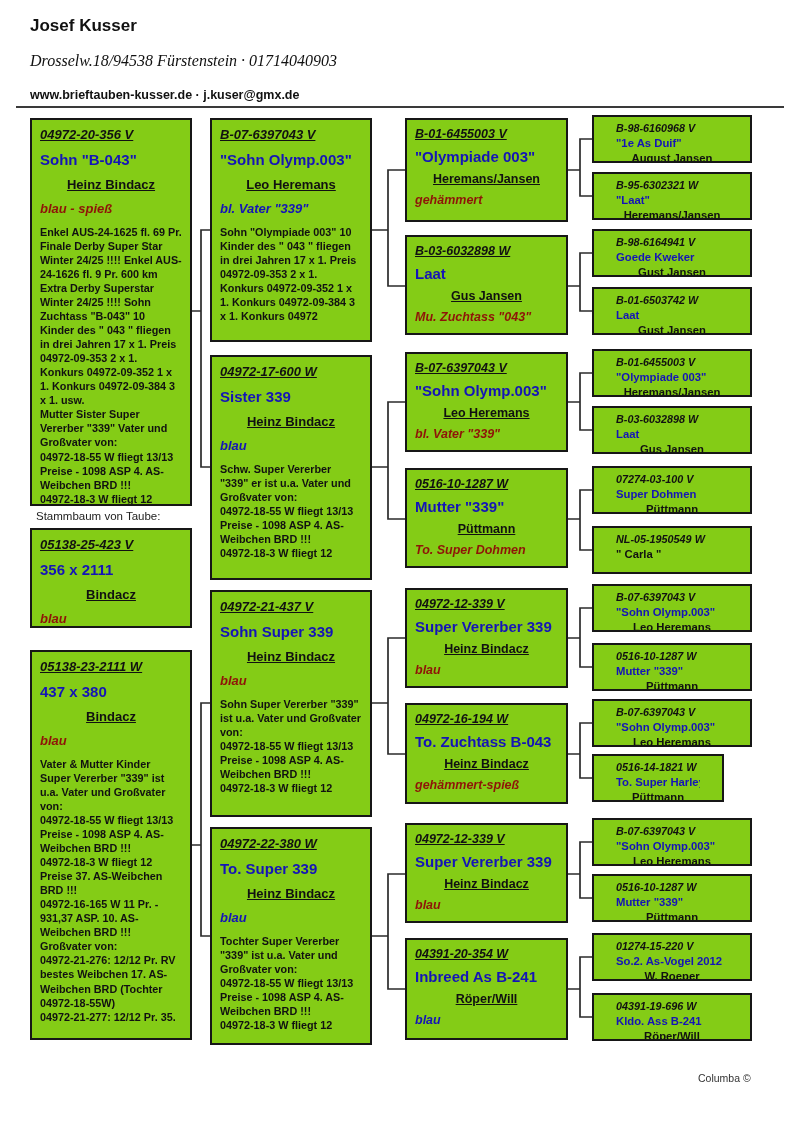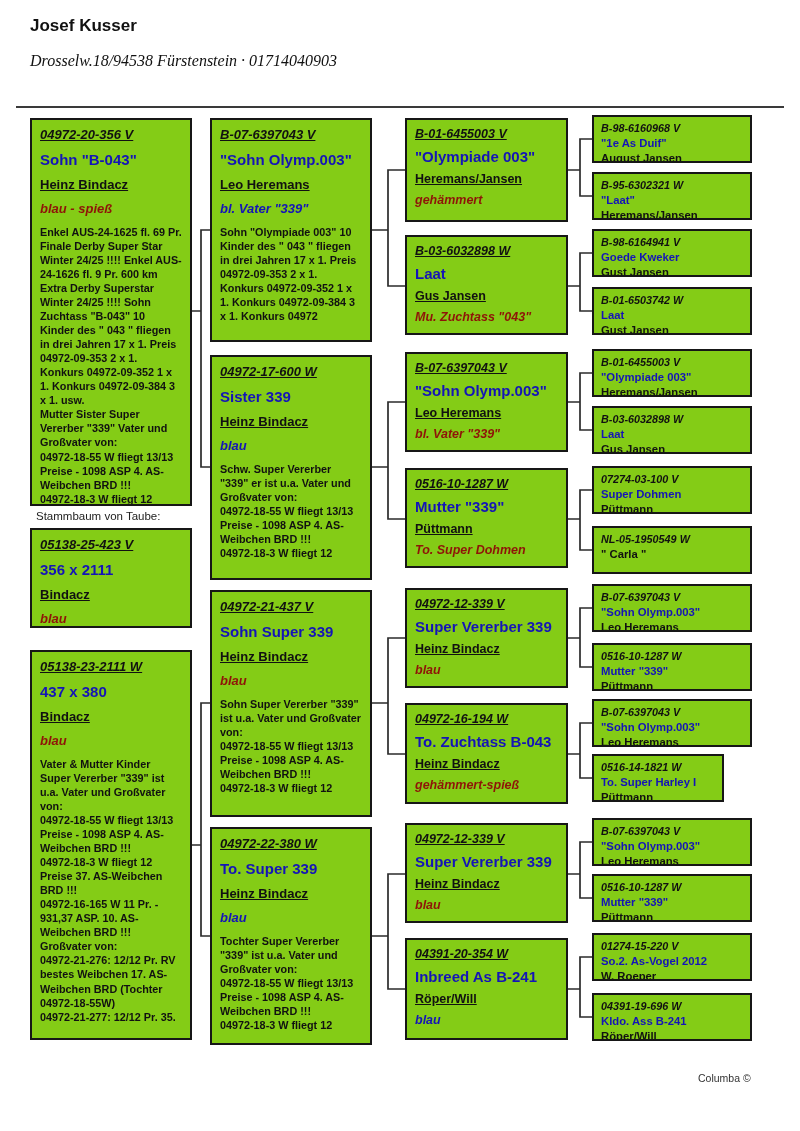--- a/index.html
+++ b/index.html
@@ -14,47 +14,48 @@
   .hdr-rule{position:absolute;left:16px;right:16px;top:106px;border-top:2px solid #3a3a3a;height:0;}
 
   .connectors{position:absolute;left:0;top:0;width:800px;height:1131px;}
 
   .pbox{position:absolute;box-sizing:border-box;border:2px solid #161616;background:#84cc16;
         padding:7px 8px 5px;overflow:hidden;}
   .ring{font-size:13px;font-weight:bold;font-style:italic;text-decoration:underline;
         margin-bottom:9px;white-space:nowrap;overflow:hidden;}
   .bname{font-size:15px;font-weight:bold;color:#1414b8;margin-bottom:9px;
          white-space:nowrap;overflow:hidden;}
-  .owner{font-size:13px;font-weight:bold;text-decoration:underline;margin-bottom:9px;}
+  .owner{font-size:13px;font-weight:bold;text-decoration:underline;margin-bottom:9px;text-align:center;}
   .remark{font-size:13px;font-weight:bold;font-style:italic;}
   .rred{color:#8f1408;}
   .rblue{color:#1414b8;}
   .ndark{color:#111;}
   .body{margin-top:9px;font-size:10.8px;font-weight:bold;line-height:1.3;white-space:pre-line;}
 
   .g3 .ring{font-size:12.5px;margin-bottom:7px;}
   .g3 .bname{margin-bottom:7px;}
   .g3 .owner{font-size:12.5px;margin-bottom:7px;}
   .g3 .remark{font-size:12.5px;}
 
-  .g4{padding:5px 7px 4px;}
+  .g4{padding:5px 22px 4px;}
   .g4 .ring{font-size:10.8px;text-decoration:none;margin-bottom:3px;}
   .g4 .bname{font-size:11.3px;margin-bottom:3px;}
   .g4 .owner{font-size:11.3px;text-decoration:none;margin-bottom:0;}
 
   .stamm{position:absolute;left:36px;top:510px;font-size:11.5px;color:#222;}
   .credit{position:absolute;left:698px;top:1072px;font-size:10.5px;color:#333;}
 </style>
 </head>
 <body>
 
 <div class="page">
 
   <div class="hdr-name">Josef Kusser</div>
   <div class="hdr-addr">Drosselw.18/94538 Fürstenstein  ·  01714040903</div>
+  <div class="hdr-web">www.brieftauben-kusser.de  ·  j.kuser@gmx.de</div>
   <div class="hdr-rule"></div>
 
   <svg class="connectors" viewBox="0 0 800 1131" xmlns="http://www.w3.org/2000/svg">
     <path d="M192 311 H201 M210 230 H201 V467 H210 M192 845 H201 M210 703 H201 V936 H210
              M372 230 H388 M405 170 H388 V286 H405 M372 467 H388 M405 402 H388 V519 H405
              M372 703 H388 M405 638 H388 V754 H405 M372 936 H388 M405 874 H388 V989 H405
              M568 170 H580 M592 139 H580 V196 H592 M568 286 H580 M592 253 H580 V311 H592
              M568 402 H580 M592 373 H580 V430 H592 M568 519 H580 M592 490 H580 V550 H592
              M568 638 H580 M592 608 H580 V667 H592 M568 754 H580 M592 723 H580 V778 H592
              M568 874 H580 M592 842 H580 V898 H592 M568 989 H580 M592 957 H580 V1017 H592" fill="none" stroke="#2b2b2b" stroke-width="1.7"></path>

